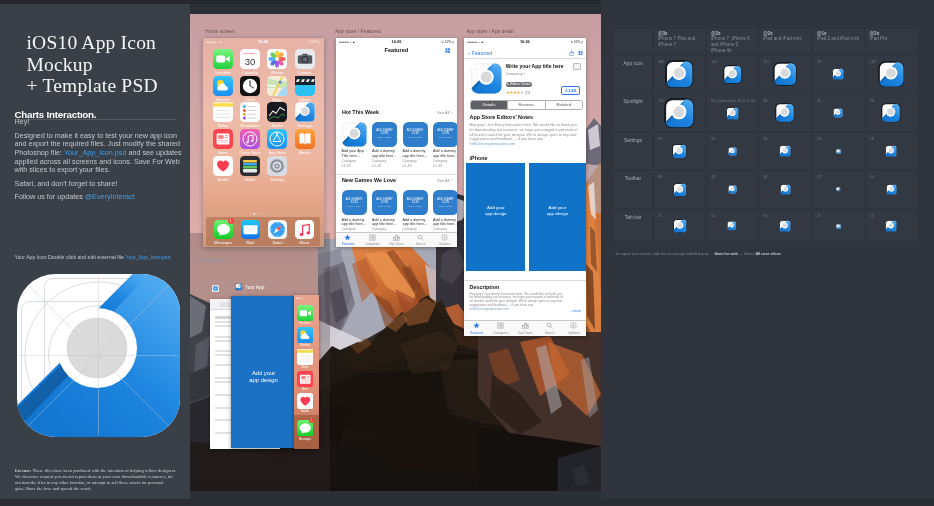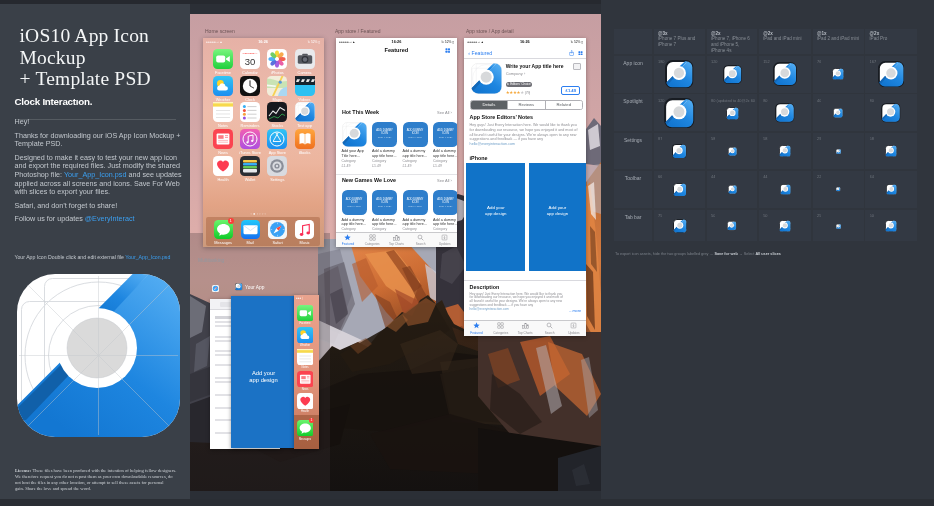--- a/index.html
+++ b/index.html
@@ -3,21 +3,21 @@
 <meta charset="utf-8">
 <style>
 html,body{margin:0;padding:0;}
 body{width:934px;height:506px;overflow:hidden;background:#2b2f36;font-family:"Liberation Sans",sans-serif;position:relative;}
 .abs{position:absolute;}
 #leftpanel{left:0;top:4px;width:190px;height:495px;background:#3a4048;}
 #collage{left:190px;top:14px;width:411px;height:477px;overflow:hidden;}
 #rightsec{left:601px;top:0;width:333px;height:506px;background:#30353d;}
 #topstrip{left:0;top:0;width:934px;height:4px;background:#26292f;}
 #footstrip{left:0;top:499px;width:934px;height:7px;background:#2a2e34;}
-h1{font-family:"Liberation Serif",serif;font-weight:normal;color:#f4f6f7;font-size:19.5px;line-height:21.5px;margin:5px;letter-spacing:0.2px;}
+h1{font-family:"Liberation Serif",serif;font-weight:normal;color:#f4f6f7;font-size:19.5px;line-height:21.5px;margin:12px;letter-spacing:0.2px;}
 .ei{font-size:9.8px;font-weight:bold;color:#fff;letter-spacing:-0.25px;}
 .body-txt{font-size:7.2px;line-height:8.65px;color:#c3c8ce;white-space:nowrap;}
 .body-txt p{margin:0 0 4.9px 0;}
 a.lnk{color:#3b9ff0;text-decoration:none;}
 .license{font-family:"Liberation Serif",serif;font-size:4.6px;line-height:6.1px;color:#ced2d7;white-space:nowrap;}
 .clabel{font-size:5px;color:rgba(82,62,64,0.8);}
 .mlabel{font-size:5px;color:#9298a0;}
 .phone{background:#fff;box-shadow:0 1px 4px rgba(0,0,0,0.35);overflow:hidden;}
 .ilabel{position:absolute;font-size:3.9px;color:#fff;text-align:center;white-space:nowrap;}
 .cell{position:absolute;background:#333943;}
@@ -126,26 +126,25 @@
         <stop offset="1" stop-color="#1470f0"></stop>
       </linearGradient>
 
 </defs>
 </svg>
 <div id="topstrip" class="abs"></div>
 <div id="leftpanel" class="abs"></div>
 
 <div class="abs" style="left:14.5px;top:20px;width:170px;">
   <h1>iOS10 App Icon<br>Mockup<br>+ Template PSD</h1>
-  <div class="ei" style="margin-top:6px;">Clock Interactıon.</div>
+  <div class="ei" style="margin-top:6px;">Charts Interactıon.</div>
 </div>
 <div class="abs" style="left:14.5px;top:118.5px;width:161px;height:1px;background:rgba(255,255,255,0.14);"></div>
 <div class="abs body-txt" style="left:14.5px;top:118px;width:180px;">
   <p>Hey!</p>
-  <p>Thanks for downloading our iOS App Icon Mockup +<br>Template PSD.</p>
   <p>Designed to make it easy to test your new app icon<br>and export the required files. Just modify the shared<br>Photoshop file: <a class="lnk">Your_App_Icon.psd</a> and see updates<br>applied across all screens and icons. Save For Web<br>with slices to export your files.</p>
   <p>Safari, and don’t forget to share!</p>
   <p>Follow us for updates <a class="lnk">@EveryInteract</a></p>
 </div>
 <div class="abs" style="left:14.5px;top:254px;font-size:5.2px;color:#c3c8ce;white-space:nowrap;">Your App Icon Double click and edit external file <a class="lnk">Your_App_Icon.psd</a></div>
 <svg class="abs" style="left:17px;top:274px;" width="163" height="163">
     <use href="#tplbig"></use>
   </svg>
 <div class="abs license" style="left:15px;top:467.5px;width:168px;">
   <b>License:</b> These files have been produced with the intention of helping fellow designers.<br>We therefore request you do not repost them as your own downloadable resources, do<br>not host the files in any other location, or attempt to sell these assets for personal<br>gain. Share the love and spread the word.

